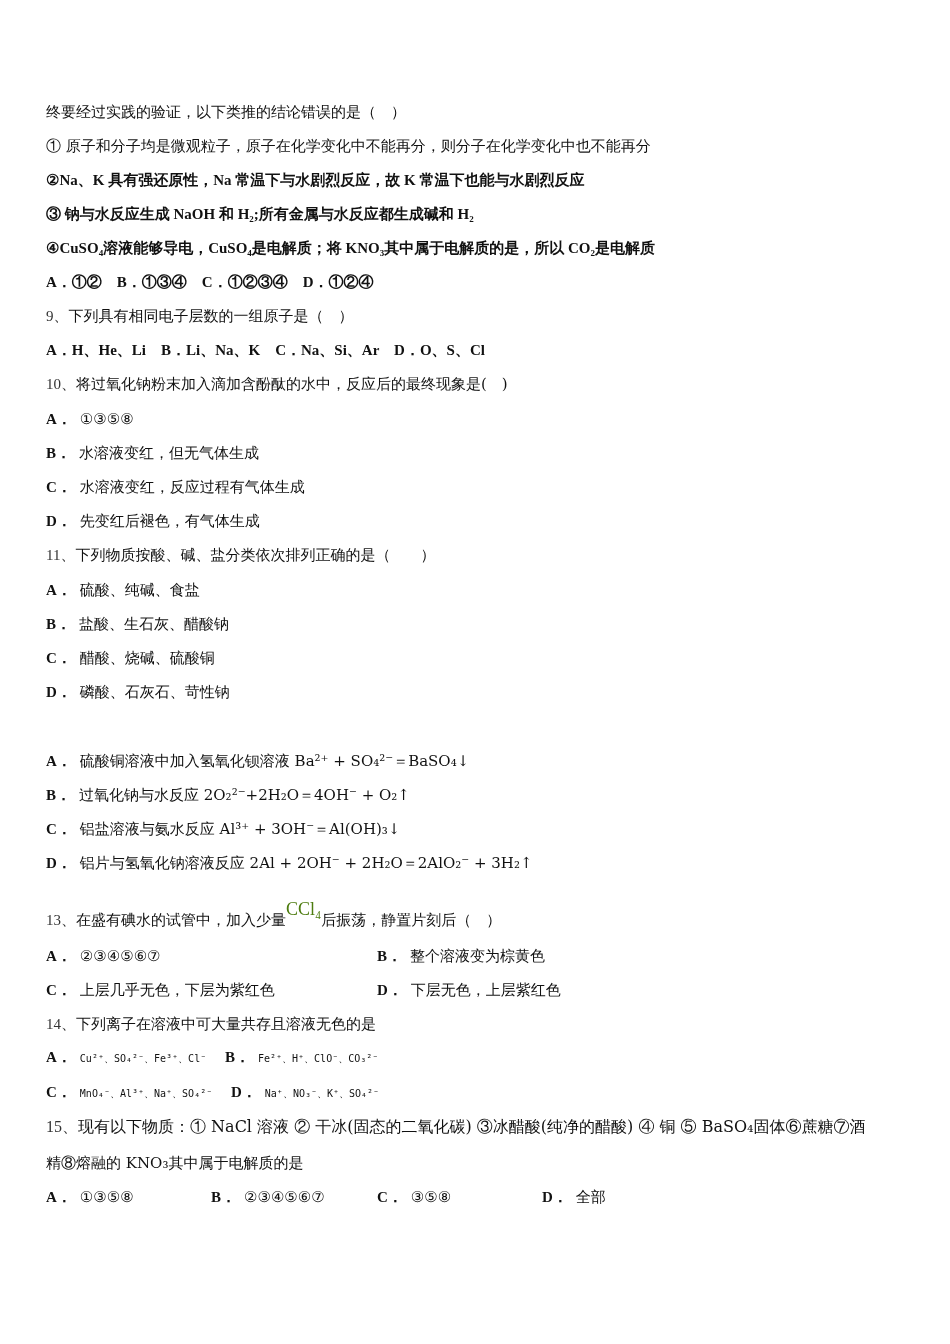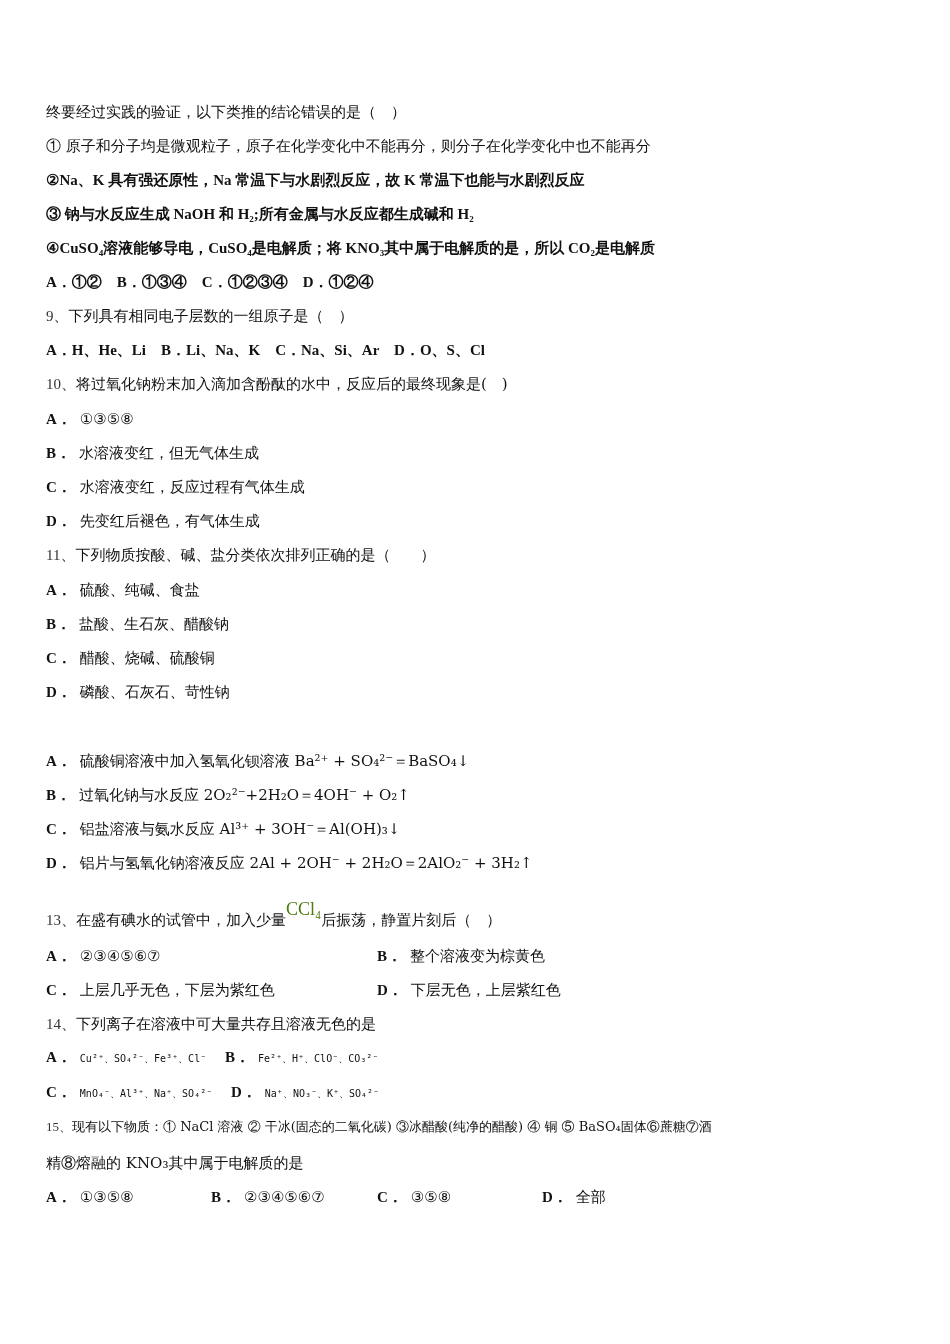--- a/index.html
+++ b/index.html
@@ -71,21 +71,21 @@
   </div>
   <div class="line" style="top:1046px">
     <span class="lbl">A．</span><span class="mono">Cu²⁺、SO₄²⁻、Fe³⁺、Cl⁻</span>
     <span class="lbl" style="margin-left:14px">B．</span><span class="mono">Fe²⁺、H⁺、ClO⁻、CO₃²⁻</span>
   </div>
   <div class="line" style="top:1081px">
     <span class="lbl">C．</span><span class="mono">MnO₄⁻、Al³⁺、Na⁺、SO₄²⁻</span>
     <span class="lbl" style="margin-left:14px">D．</span><span class="mono">Na⁺、NO₃⁻、K⁺、SO₄²⁻</span>
   </div>
 
-  <div class="line" style="top:1116px; font-size:13px">
+  <div class="line" style="top:1116px; font-size:16px">
     <span class="num">15、</span><span>现有以下物质：① NaCl 溶液 ② 干冰(固态的二氧化碳) ③冰醋酸(纯净的醋酸) ④ 铜 ⑤ BaSO₄固体⑥蔗糖⑦酒</span>
   </div>
   <div class="line" style="top:1152px">精⑧熔融的 KNO₃其中属于电解质的是</div>
   <div class="line" style="top:1186px; left:46px"><span class="lbl">A．</span><span>①③⑤⑧</span></div>
   <div class="line" style="top:1186px; left:211px"><span class="lbl">B．</span><span>②③④⑤⑥⑦</span></div>
   <div class="line" style="top:1186px; left:377px"><span class="lbl">C．</span><span>③⑤⑧</span></div>
   <div class="line" style="top:1186px; left:542px"><span class="lbl">D．</span><span>全部</span></div>
 
 
 </div>

